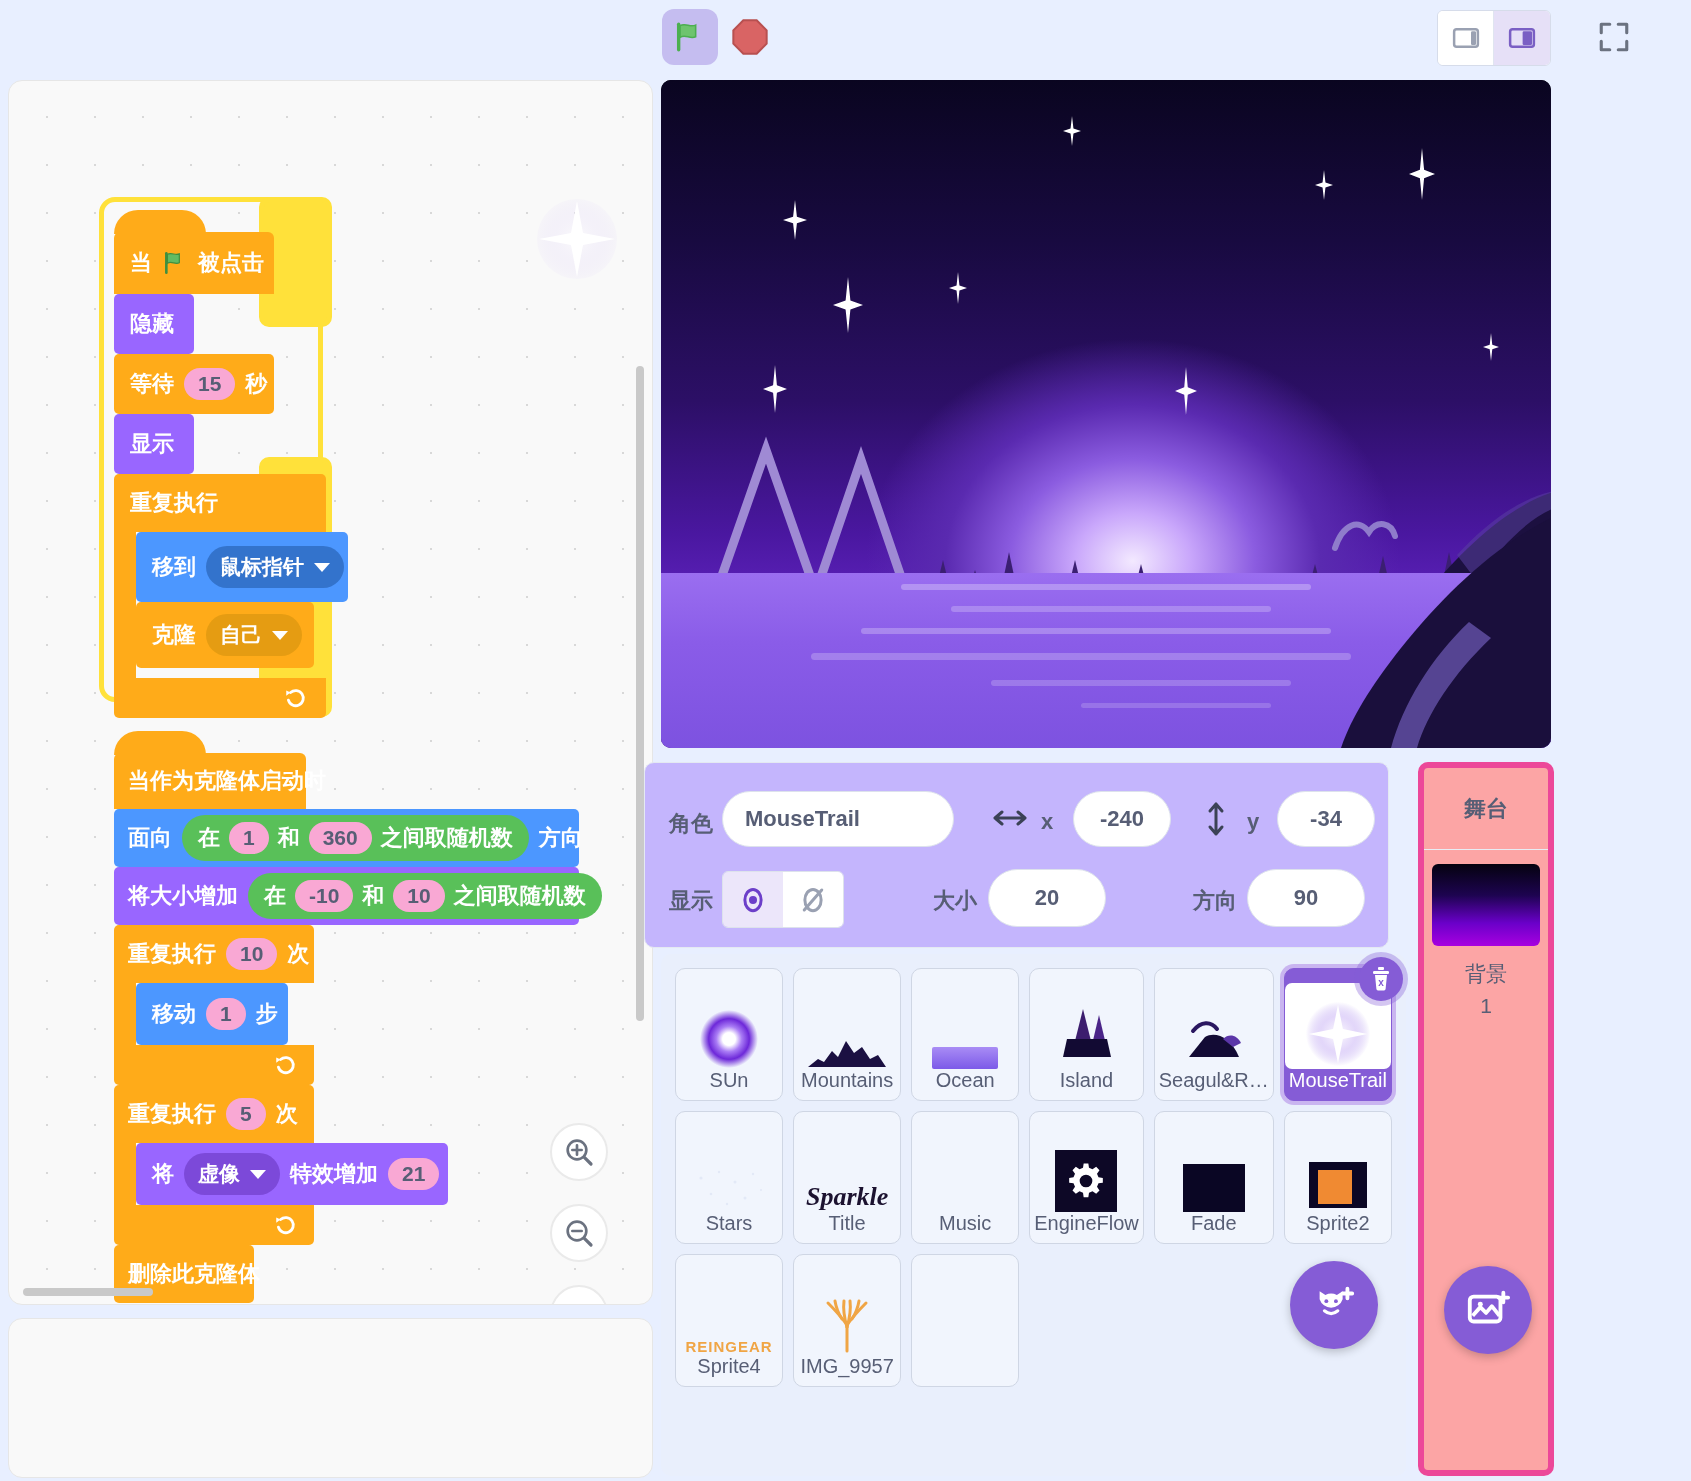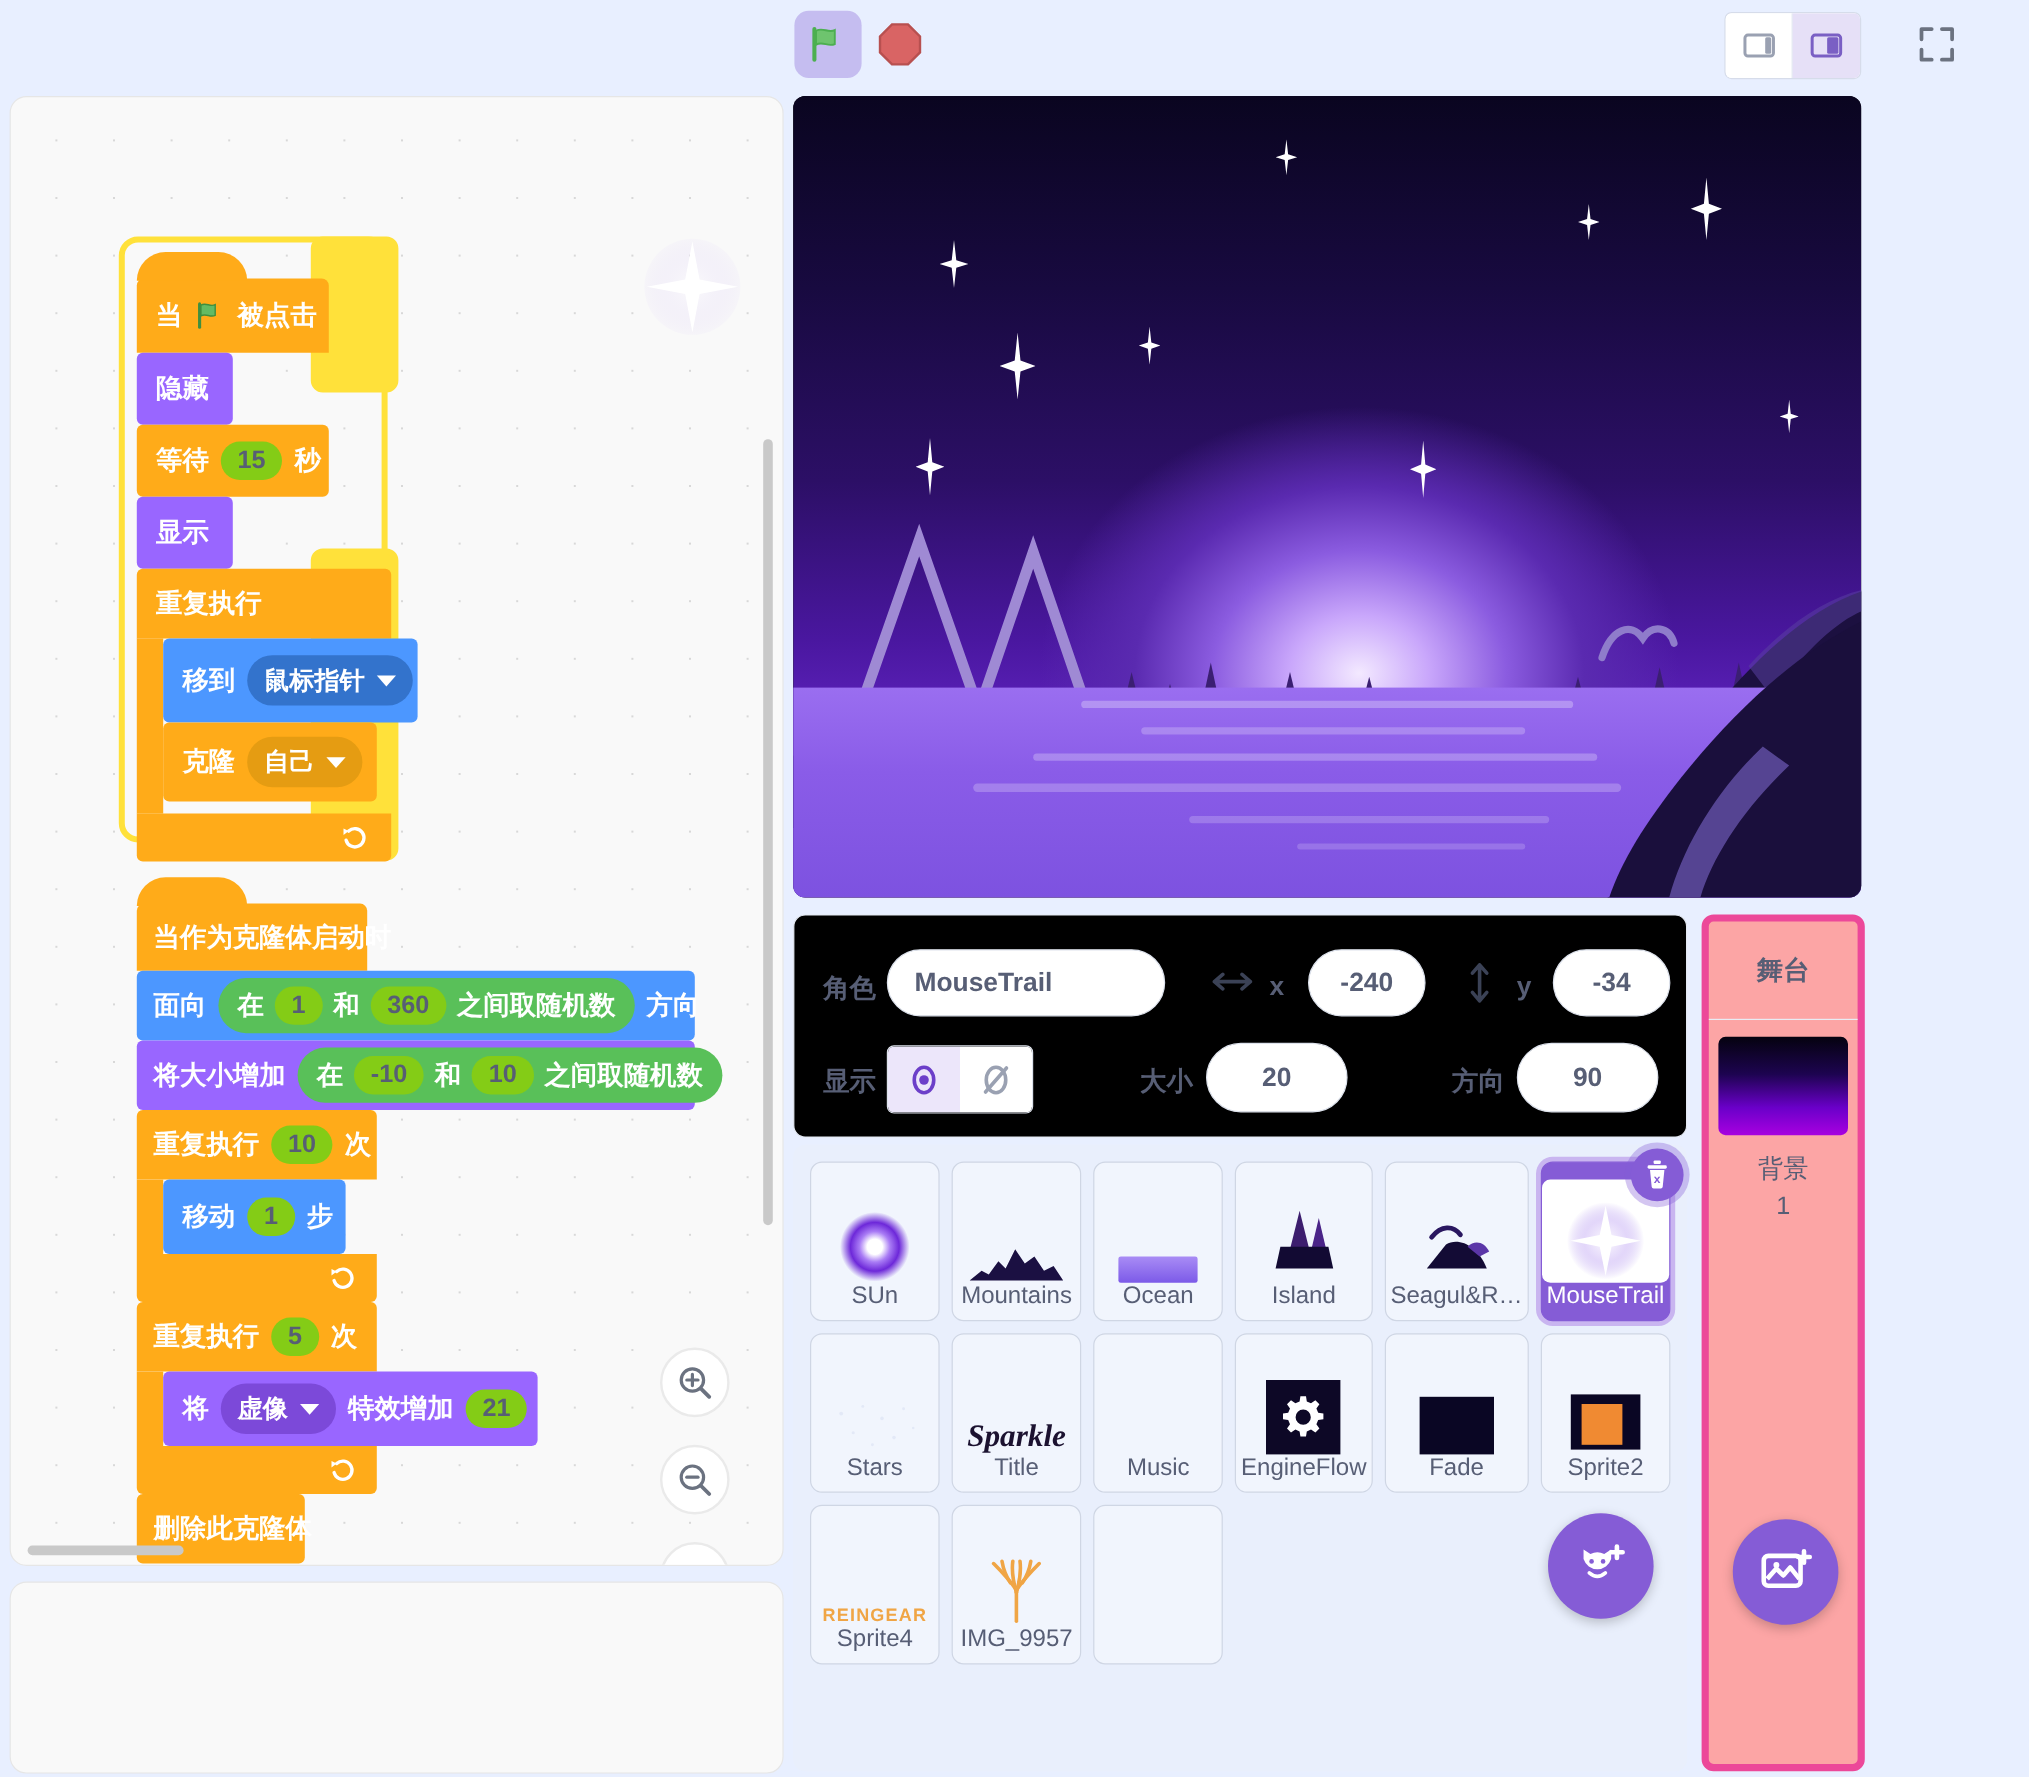--- a/index.html
+++ b/index.html
@@ -60,21 +60,21 @@
 
   
   .blk { position: absolute; font-size: 22px; color: #fff; font-weight: bold;
          display: flex; align-items: center; white-space: nowrap; }
   .motion  { background: #4c97ff; }
   .looks   { background: #9966ff; }
   .control { background: #ffab19; }
   .operator{ background: #59c059; }
 
   .oval {
-    background: #84cc16; border-radius: 999px; color: #575e75;
+    background: #f9a8d4; border-radius: 999px; color: #575e75;
     font-weight: bold; font-size: 21px; padding: 4px 14px; min-width: 26px;
     display: inline-flex; align-items: center; justify-content: center;
   }
   .drop {
     border-radius: 999px; color: #fff; font-weight: bold; font-size: 21px;
     padding: 7px 14px; display: inline-flex; align-items: center; gap: 10px;
   }
   .drop.m-in { background: #3373cc; }
   .drop.c-in { background: #e59c12; }
   .drop.l-in { background: #7c49d9; }
@@ -124,22 +124,22 @@
     clip-path: polygon(50% 0%, 58% 42%, 100% 50%, 58% 58%, 50% 100%, 42% 58%, 0% 50%, 42% 42%);
   }
   .water {
     position: absolute; left: 0; bottom: 0; width: 100%; height: 175px;
     background: linear-gradient(180deg, #9a6ef0 0%, #8a5ce8 40%, #7d52e0 100%);
   }
   .wave { position: absolute; background: rgba(255,255,255,0.5); border-radius: 4px; }
 
   
   .sprite-panel {
-    position: absolute; left: 661px; top: 762px; width: 745px; height: 186px;
-    background: #000000; border-radius: 10px; border: 1px solid #e4e9f2;
+    position: absolute; left: 644px; top: 762px; width: 745px; height: 186px;
+    background: #c4b5fd; border-radius: 10px; border: 1px solid #e4e9f2;
   }
   .si-label { font-size: 22px; color: #575e75; font-weight: bold; }
   .si-input {
     border: 1px solid #dde2ec; border-radius: 999px; background: #fff;
     display: flex; align-items: center; font-size: 22px; color: #575e75; font-weight: bold;
   }
   .si-num {
     border: 1px solid #dde2ec; border-radius: 999px; background: #fff;
     display: flex; align-items: center; justify-content: center;
     font-size: 22px; color: #575e75; font-weight: bold;

